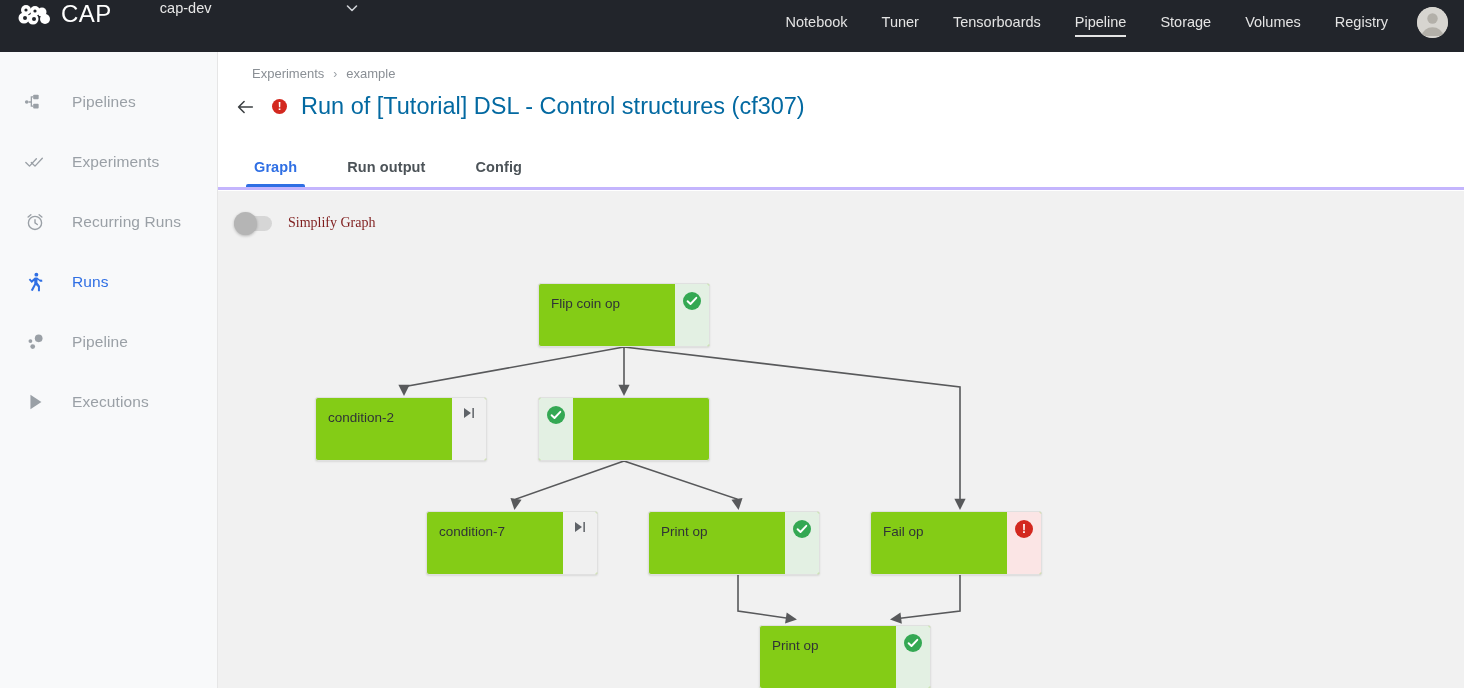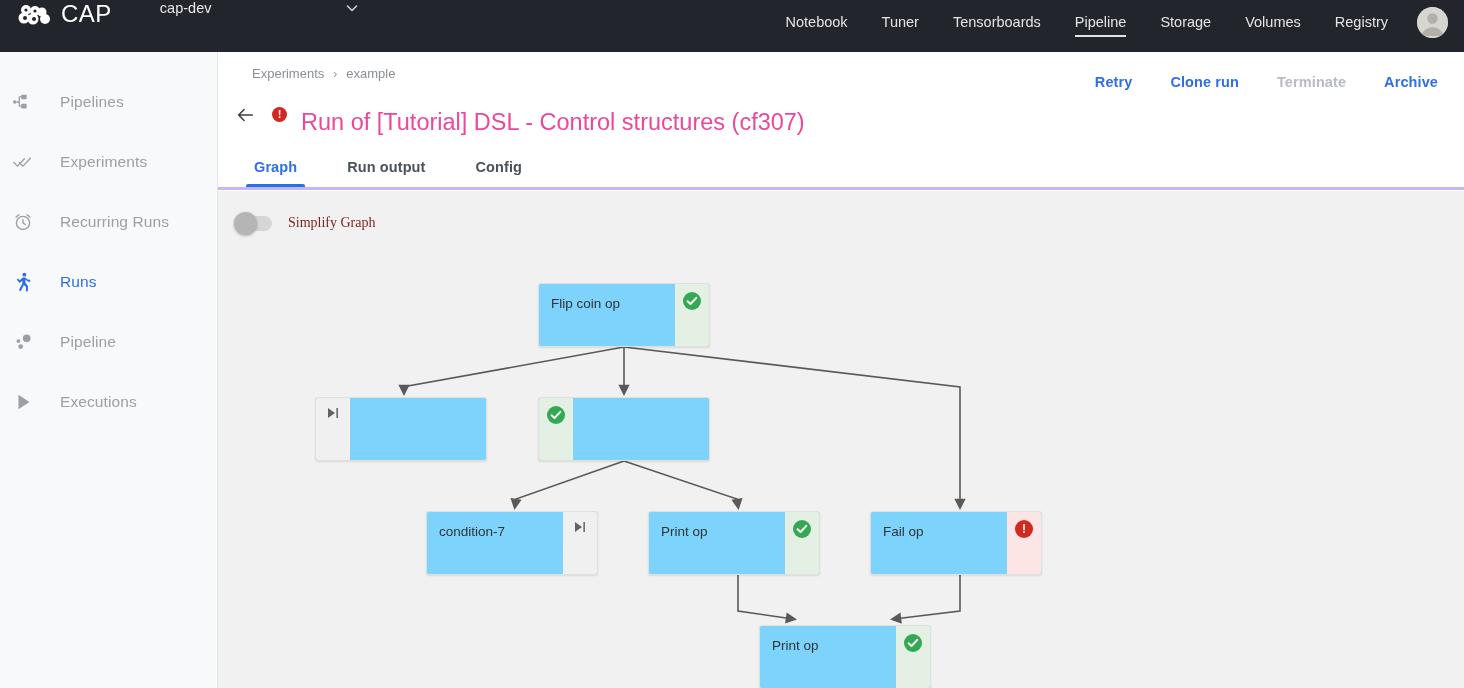--- a/index.html
+++ b/index.html
@@ -56,21 +56,21 @@
   
   .sidebar {
     position: absolute; top: 52px; left: 0;
     width: 218px; height: 636px;
     background: #f8f9fa;
     border-right: 1px solid #e6e6e6;
     padding-top: 20px;
   }
   .side-item {
     display: flex; align-items: center;
-    height: 60px; padding-left: 10px;
+    height: 60px; padding-left: 22px;
     cursor: pointer;
   }
   .side-icon {
     width: 26px; height: 26px;
     display: flex; align-items: center; justify-content: center;
     flex: 0 0 26px;
   }
   .side-label {
     margin-left: 24px;
     font-size: 15.5px; color: #9aa0a6; font-weight: 500;
@@ -90,23 +90,22 @@
   .crumb-sep { margin: 0 9px; font-size: 12px; color: #9aa0a6; }
   .title-row { display: flex; align-items: center; margin-top: 12px; }
   .back-arrow { width: 22px; height: 22px; margin-left: -18px; cursor: pointer; flex:0 0 22px;}
   .err-dot {
     width: 15px; height: 15px; border-radius: 50%;
     background: #d3281f; margin-left: 16px; flex: 0 0 15px;
     display:flex; align-items:center; justify-content:center;
   }
   .err-dot span { color:#fff; font-size:11px; font-weight:700; line-height:1; }
   .run-title {
-    margin-left: 14px; font-size: 23.5px; color: #ec4899; font-weight: 400;
+    margin-left: 14px; font-size: 23.5px; color: #0369a1; font-weight: 400;
     white-space: nowrap;
-    margin-top: 16px;
   }
   .head-actions {
     position: absolute; right: 26px; top: 22px;
     display: flex; align-items: center;
   }
   .head-actions .act {
     font-size: 14.5px; font-weight: 700; color: #2f6fe4;
     margin-left: 38px; cursor: pointer; letter-spacing: .1px;
   }
   .head-actions .act.disabled { color: #b8bcc0; cursor: default; }
@@ -148,21 +147,21 @@
     box-shadow: 0 1px 3px rgba(0,0,0,.25);
   }
   .simplify-label { margin-left: 16px; font-size: 14px; color: #7f1d1d; font-family: Liberation Serif, serif; }
 
   .canvas { position: absolute; inset: 0; }
   .canvas svg.edges { position: absolute; top:0; left:0; width:1246px; height:497px; }
 
   .node {
     position: absolute;
     width: 172px; height: 64px;
-    background: #7dd3fc;
+    background: #84cc16;
     border: 1px solid #e0e0e0;
     border-radius: 3px;
     box-shadow: 0 1px 2px rgba(0,0,0,.10);
     display: flex;
     overflow: hidden;
     cursor: pointer;
   }
   .node .nlabel {
     flex: 1; font-size: 13.5px; color: #303436;
     padding: 12px 0 0 12px; line-height: 1.2;
@@ -312,26 +311,20 @@
     <div class="title-row">
       <svg class="back-arrow" viewBox="0 0 24 24">
         <path d="M20 12 H5 M11 6 L5 12 L11 18" fill="none" stroke="#3c4043" stroke-width="1.7" stroke-linecap="round" stroke-linejoin="round"></path>
       </svg>
       <span class="err-dot">
           <span>!</span>
         </span>
       <h1 class="run-title">Run of [Tutorial] DSL - Control structures (cf307)</h1>
     </div>
 
-    <div class="head-actions">
-      <span class="act">Retry</span>
-      <span class="act">Clone run</span>
-      <span class="act disabled">Terminate</span>
-      <span class="act">Archive</span>
-    </div>
   </div>
 
   <div class="tabs">
     <div class="tab active">Graph</div>
     <div class="tab">Run output</div>
     <div class="tab">Config</div>
   </div>
 
   <div class="graph-wrap">
 
@@ -372,20 +365,21 @@
         <div class="nstrip ok">
           <span class="badge-ok">
             <svg viewBox="0 0 18 18" width="18" height="18">
                 <path d="M4.6 9.2 L7.5 12 L13.3 5.8" fill="none" stroke="#fff" stroke-width="1.9" stroke-linecap="round" stroke-linejoin="round"></path>
               </svg>
           </span>
         </div>
       </div>
 
       <div class="node" style="left:97px; top:206px;">
+        <div class="nlabel">condition-2</div>
         <div class="nstrip skip">
           <svg class="skip-glyph" viewBox="0 0 14 14">
             <path d="M2 2 L9 7 L2 12 Z" fill="#5f6368"></path>
             <rect x="10.4" y="2" width="1.5" height="10" fill="#5f6368"></rect>
           </svg>
         </div>
       </div>
 
       <div class="node" style="left:320px; top:206px;">
         <div class="nstrip ok">

